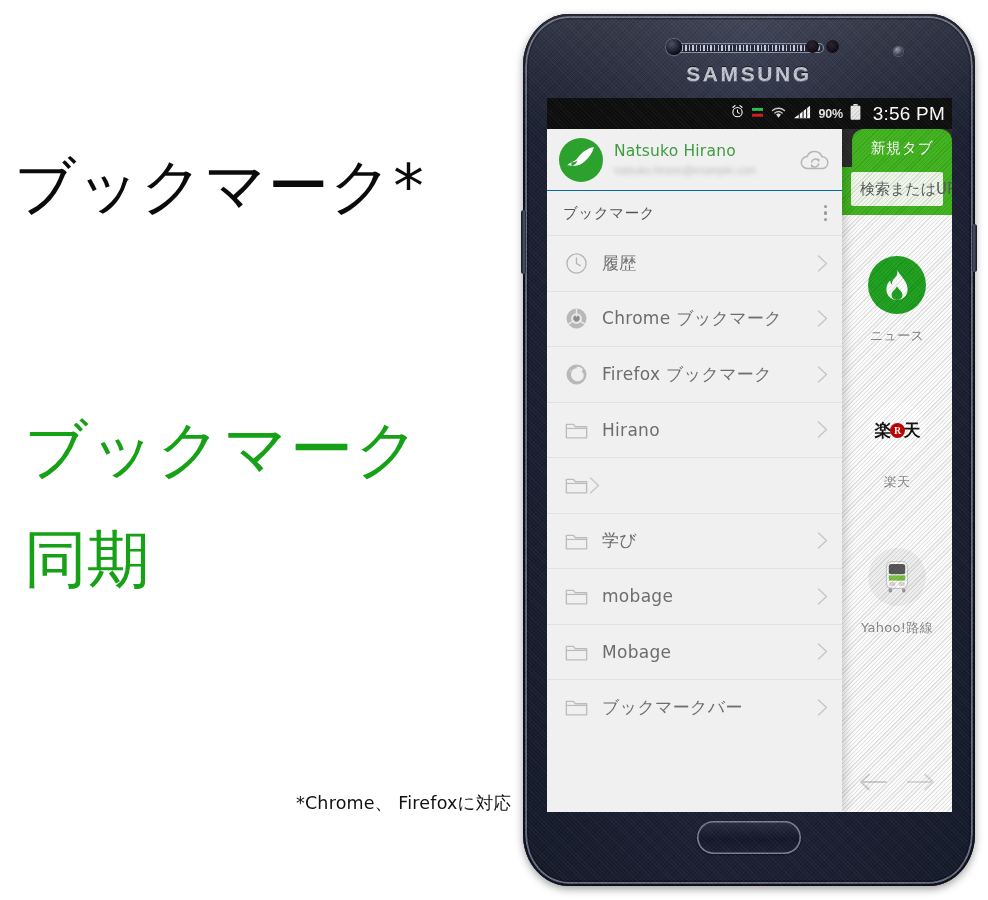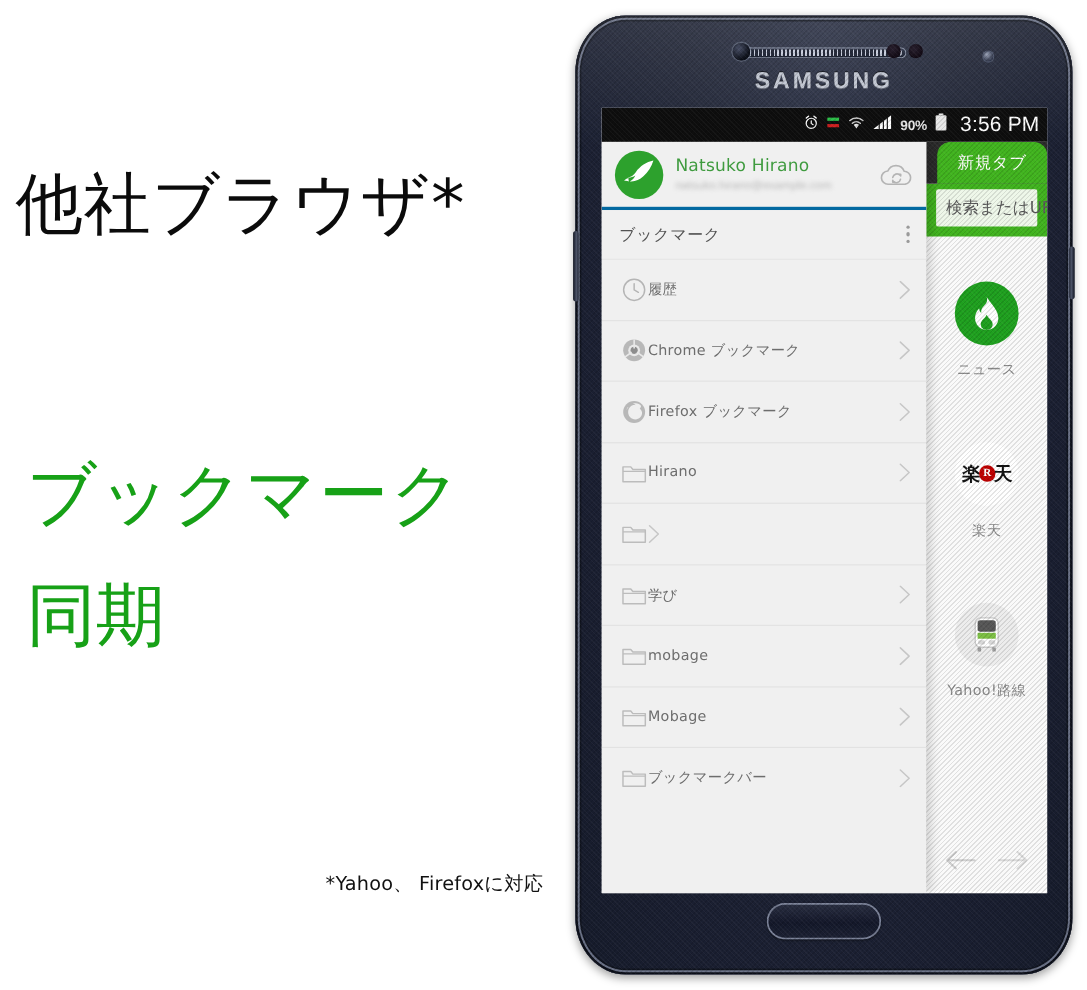--- a/index.html
+++ b/index.html
@@ -159,21 +159,21 @@
   .drawer{
     position:absolute;left:0;top:0;
     width:295px;height:100%;
     background:#f0f0f0;
     box-shadow:3px 0 10px rgba(0,0,0,.18);
     z-index:3;
   }
   .profile{
     height:62px;background:#f0f0f0;
     display:flex;align-items:center;padding:0 10px 0 12px;box-sizing:border-box;
-    border-bottom:3px solid #0369a1;
+    border-bottom:1px solid #0369a1;
   }
   .avatar{
     width:44px;height:44px;border-radius:50%;
     background:#2da12d;flex:0 0 auto;position:relative;overflow:hidden;
   }
   .avatar svg{position:absolute;left:5px;top:6px;}
   .profile-txt{flex:1;margin-left:11px;min-width:0;}
   .profile-name{
     font-size:15.5px;color:#3f9b3f;letter-spacing:.2px;line-height:1.1;
     white-space:nowrap;overflow:hidden;text-overflow:ellipsis;
@@ -202,22 +202,22 @@
   .bm-row{
     height:55.5px;
     display:flex;align-items:center;
     padding:0 14px 0 16px;box-sizing:border-box;
     border-top:1px solid #e2e2e2;
     background:#f0f0f0;
   }
   .bm-row:first-child{border-top:1px solid #e2e2e2;}
   .bm-ico{width:26px;height:26px;flex:0 0 auto;display:flex;align-items:center;justify-content:center;}
   .bm-label{
-    flex:1;
-    font-size:13px;color:#6d6d6d;letter-spacing:.3px;
+    flex:1;margin-left:13px;
+    font-size:17px;color:#6d6d6d;letter-spacing:.3px;
     font-family:"DejaVu Sans","Liberation Sans",sans-serif;
     white-space:nowrap;overflow:hidden;text-overflow:ellipsis;
   }
   .chev{width:11px;height:17px;flex:0 0 auto;opacity:.5;}
 
   
   .page{
     position:absolute;left:295px;top:0;right:0;height:100%;
     background:#fafafa;
   }
@@ -281,29 +281,29 @@
   
   .screen-bottom-line{
     position:absolute;left:0;right:0;bottom:0;height:2px;background:#ffffff;
   }
 </style>
 </head>
 <body>
 
 <div class="promo">
   <div class="headline-black">
-    <span>他社ブラウザ*</span>
+    <span>ブックマーク*</span>
   </div>
 
   <div class="headline-green">
     <span>ブックマーク</span>
     <span class="g2">同期</span>
   </div>
 
-  <div class="footnote">*Yahoo、 Firefoxに対応</div>
+  <div class="footnote">*Chrome、 Firefoxに対応</div>
 </div>
 
 <div class="phone">
   <div class="phone-body">
     <div class="phone-gloss"></div>
 
     <div class="earpiece">
         <i></i>
       </div>
     <div class="cam"></div>

